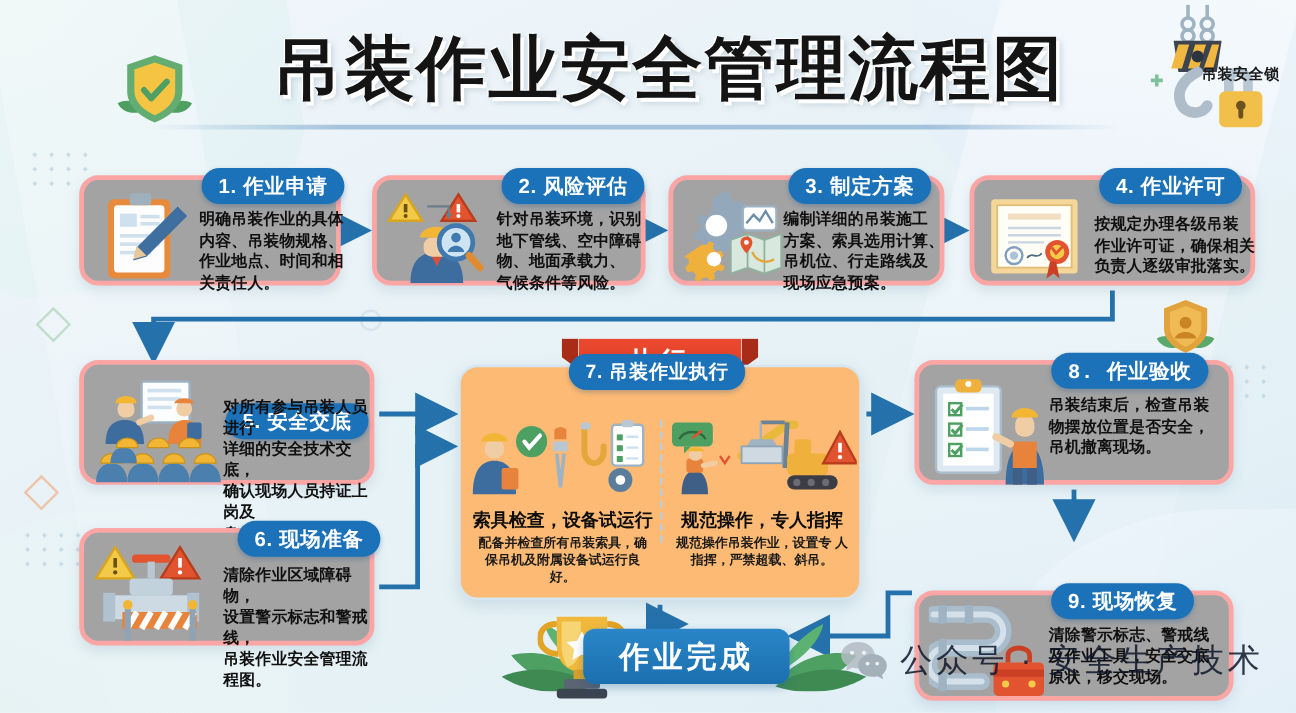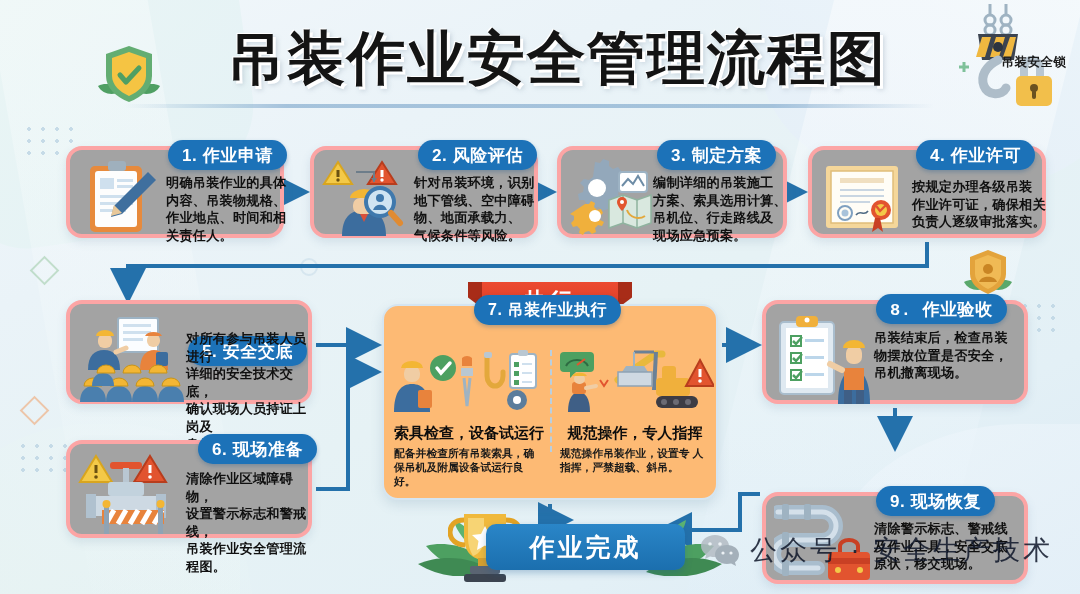--- a/index.html
+++ b/index.html
@@ -138,24 +138,24 @@
   .ribbon-tail-r{left:618px;clip-path:polygon(0 0,100% 0,100% 60%,0 100%);}
   #exec .pill{left:90px;top:-11px;font-size:16px;}
   .exec-divider{position:absolute;left:166px;top:44px;width:0;height:102px;
     border-left:2px dashed #b9cfe0;}
   .col{position:absolute;top:44px;width:158px;}
   .col-l{left:6px;}
   .col-r{left:172px;}
   .col-art{height:62px;position:relative;}
   .col-title{margin-top:12px;text-align:center;font-size:15px;font-weight:bold;color:#0d0d0d;white-space:nowrap;}
   .col-desc{margin-top:3px;font-size:10.8px;line-height:14px;color:#1a1a1a;font-weight:bold;
-    text-align:left;padding:0 4px;}
-
-  
-  .finish{position:absolute;left:486px;top:524px;width:199px;height:46px;
+    text-align:center;padding:0 4px;}
+
+  
+  .finish{position:absolute;left:486px;top:524px;width:172px;height:46px;
     background:linear-gradient(180deg,#2a86c8 0%,#1b6fae 100%);border-radius:10px;
     color:#fff;font-size:25px;font-weight:bold;letter-spacing:3px;
     display:flex;align-items:center;justify-content:center;
     box-shadow:0 3px 7px rgba(25,90,145,.3);}
   .trophy{position:absolute;left:448px;top:508px;width:74px;height:76px;}
   .leaf-l{position:absolute;left:408px;top:520px;width:86px;height:56px;}
   .leaf-r{position:absolute;left:646px;top:520px;width:86px;height:56px;}
 
   
   .wm{position:absolute;left:700px;top:532px;display:flex;align-items:center;gap:10px;

